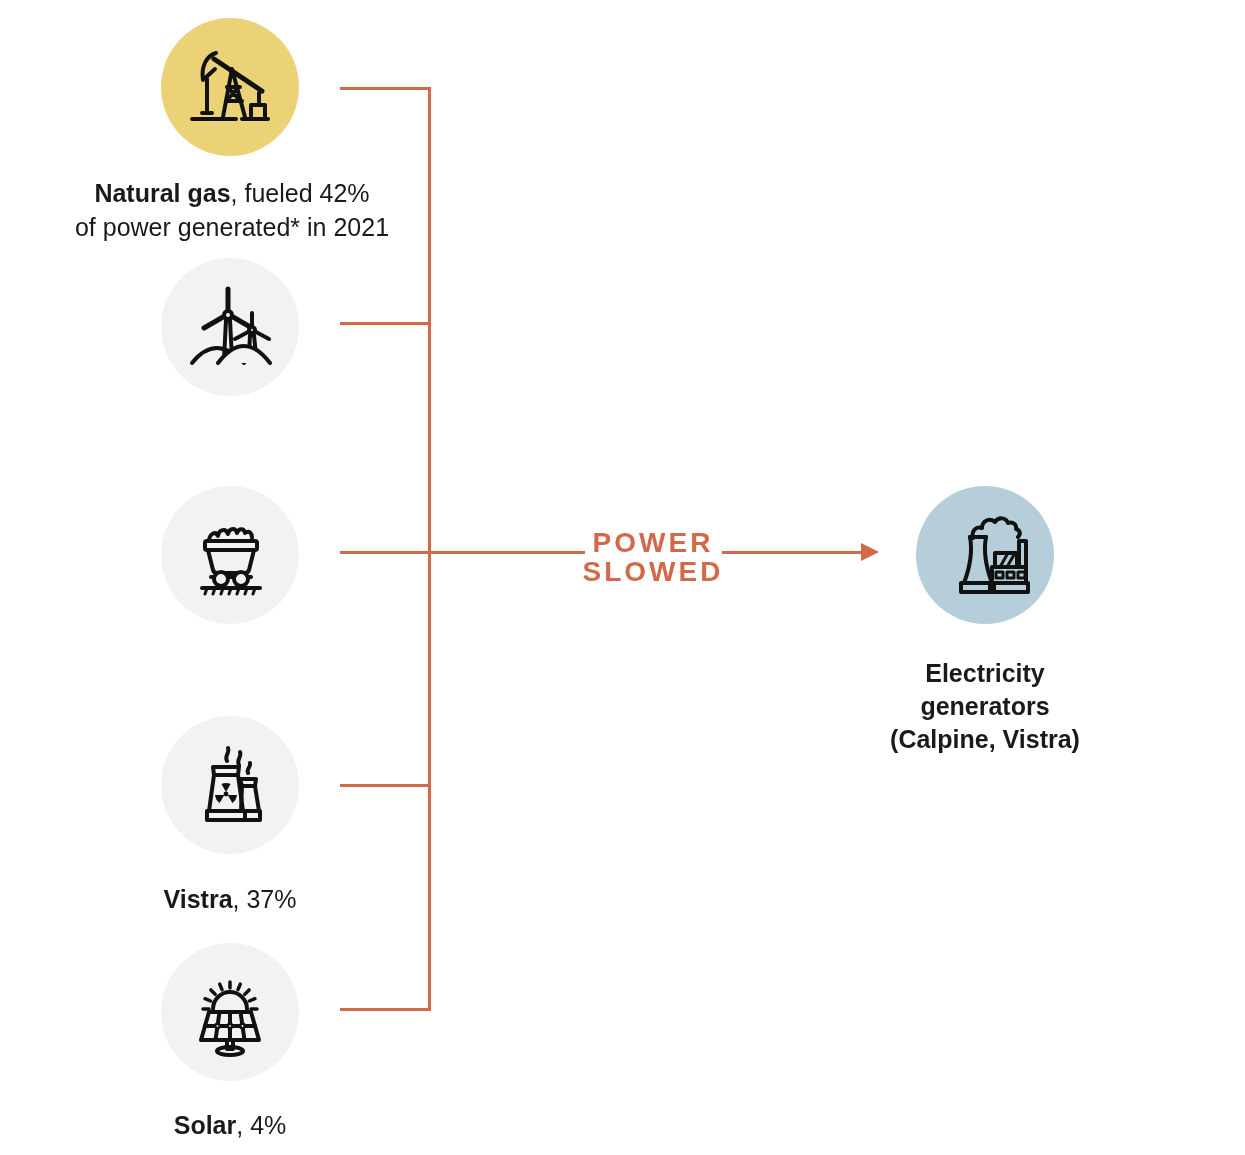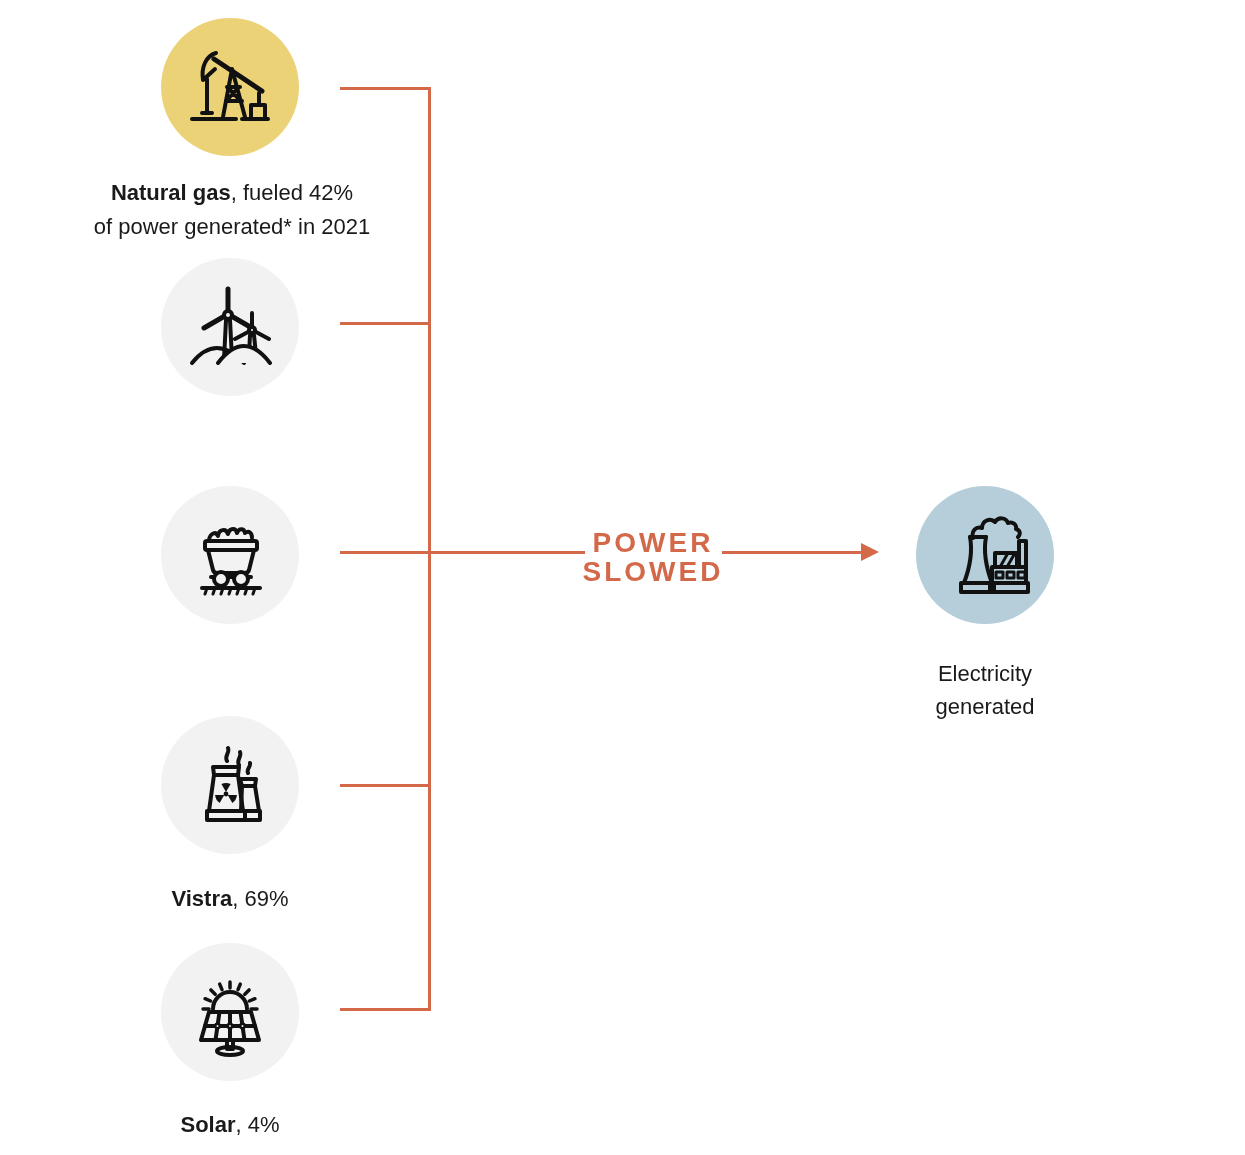--- a/index.html
+++ b/index.html
@@ -20,28 +20,28 @@
   .circle.src{background:var(--src-bg);}
   .circle.gen{background:var(--gen-bg);}
 
   .c-naturalgas{left:161px;top:18px;}
   .c-wind{left:161px;top:258px;}
   .c-coal{left:161px;top:486px;}
   .c-nuclear{left:161px;top:716px;}
   .c-solar{left:161px;top:943px;}
   .c-generators{left:916px;top:486px;}
 
-  .label{position:absolute;text-align:center;font-size:22px;line-height:34px;color:var(--text);}
+  .label{position:absolute;text-align:center;font-size:25px;line-height:34px;color:var(--text);}
   .label b{font-weight:bold;}
   .l-naturalgas{left:32px;top:176px;width:400px;}
   .l-wind{left:55px;top:420px;width:350px;}
   .l-coal{left:55px;top:648px;width:350px;}
   .l-nuclear{left:55px;top:882px;width:350px;}
   .l-solar{left:55px;top:1108px;width:350px;text-align:center;}
-  .l-generators{left:835px;top:657px;width:300px;font-weight:normal;line-height:33px;}
+  .l-generators{left:835px;top:657px;width:300px;font-weight:bold;line-height:33px;}
 
   .hline{position:absolute;height:3px;background:var(--accent);}
   .vline{position:absolute;width:3px;background:var(--accent);}
   .ln-ng{left:340px;top:87px;width:91px;}
   .ln-wind{left:340px;top:322px;width:91px;}
   .ln-coal{left:340px;top:551px;width:245px;}
   .ln-nuclear{left:340px;top:784px;width:91px;}
   .ln-solar{left:340px;top:1008px;width:91px;}
   .ln-vertical{left:428px;top:87px;height:924px;}
   .ln-arrow{left:722px;top:551px;width:140px;}
@@ -130,21 +130,21 @@
       <rect x="63" y="74" width="15" height="9"></rect>
       <g transform="translate(44,57)" fill="#111111" stroke="none">
         <path d="M0,-2 L-4.6,-10 A11,11 0 0 1 4.6,-10 Z"></path>
         <path d="M0,-2 L-4.6,-10 A11,11 0 0 1 4.6,-10 Z" transform="rotate(120)"></path>
         <path d="M0,-2 L-4.6,-10 A11,11 0 0 1 4.6,-10 Z" transform="rotate(240)"></path>
         <circle r="2.4"></circle>
       </g>
     </svg>
   </div>
   <div class="label l-nuclear">
-    <b>Vistra</b><span>, 69%</span>
+    <b>Vistra</b><span>, 37%</span>
   </div>
 
   <div class="circle src c-solar">
     <svg class="icon" width="96" height="96" viewBox="0 0 96 96" fill="none" stroke="#111111" stroke-width="4" stroke-linecap="round" stroke-linejoin="round">
       <path d="M31,45 A17,17 0 0 1 65,45"></path>
       <g stroke-width="3.5">
         <path d="M27,45 L21,45"></path>
         <path d="M28.6,37 L23.1,34.7"></path>
         <path d="M33.2,30.2 L28.9,25.9"></path>
         <path d="M40,25.6 L37.7,20.1"></path>
@@ -179,16 +179,17 @@
       <rect x="70" y="65" width="7" height="6" stroke-width="3"></rect>
       <rect x="81" y="65" width="7" height="6" stroke-width="3"></rect>
       <rect x="53" y="76" width="38" height="9"></rect>
       <rect x="58" y="46" width="22" height="14"></rect>
       <path d="M63,60 L71,46 M70,60 L78,46" stroke-width="3"></path>
       <rect x="82" y="34" width="7" height="26"></rect>
     </svg>
   </div>
   <div class="label l-generators">
     <div>Electricity</div>
-    <div>generated</div>
+    <div>generators</div>
+    <div>(Calpine, Vistra)</div>
   </div>
 
 </div>
 
 </body></html>

